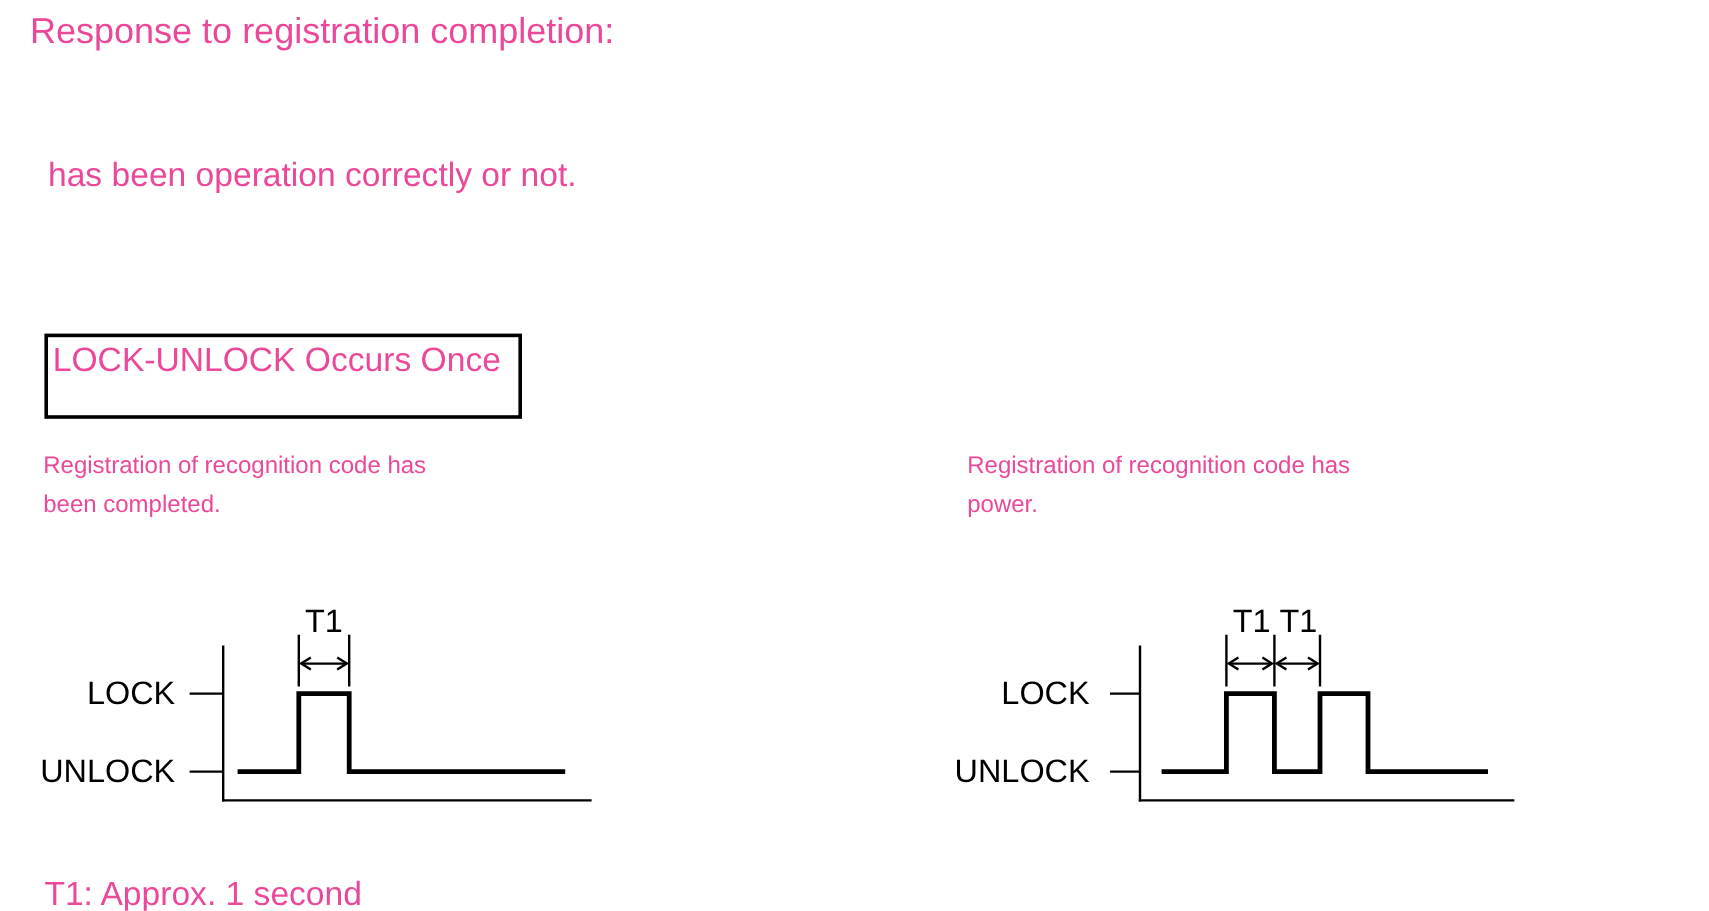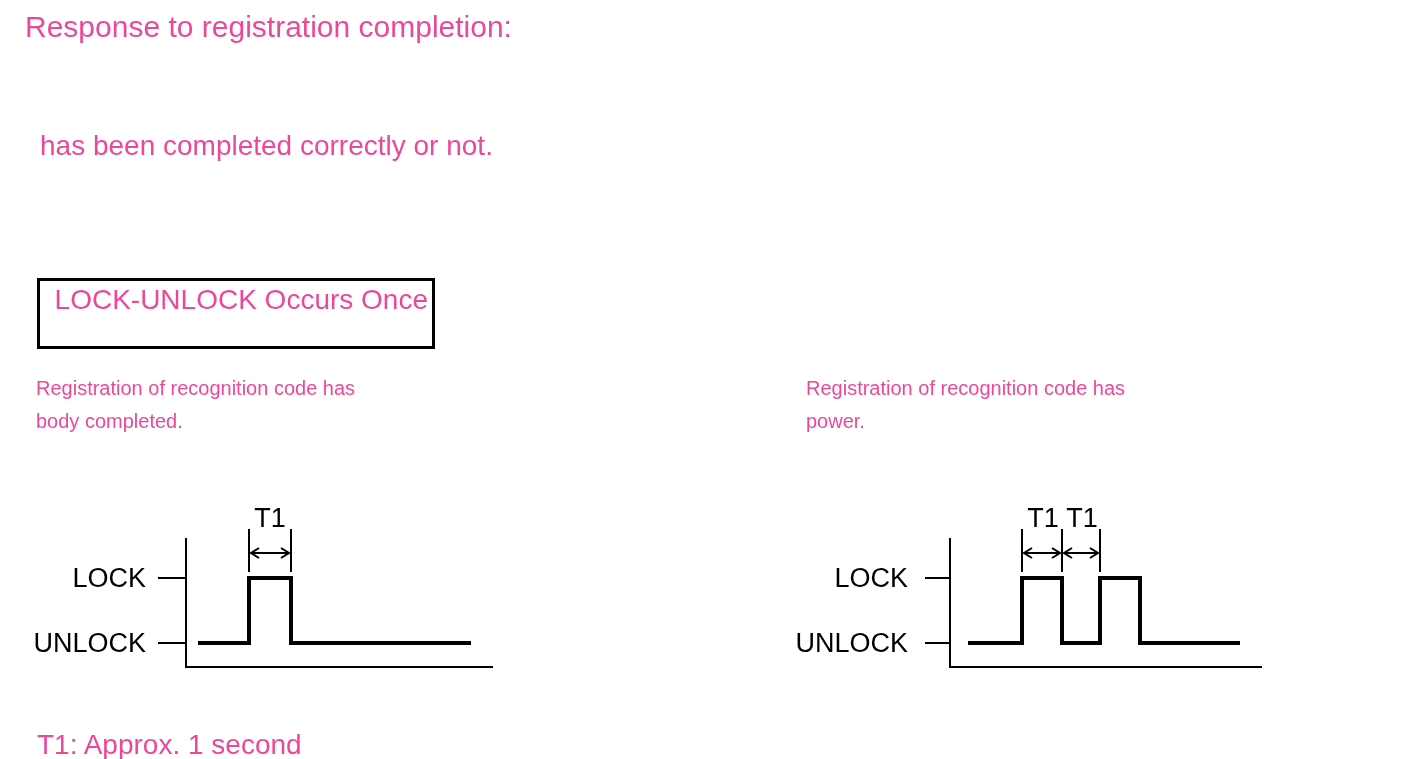--- a/index.html
+++ b/index.html
@@ -23,21 +23,21 @@
   }
   .label-box {
     top: 278px;
     width: 398px; height: 71px;
     border: 3px solid #000000;
     box-sizing: border-box;
     font-size: 28px; line-height: 33px;
     padding: 2px 4px;
     white-space: nowrap;
   }
-  .label-box.left-box { left: 37px; text-align: right; }
+  .label-box.left-box { left: 37px; }
   .label-box.right-box { left: 806px; }
   .caption {
     top: 372px;
     font-size: 20px; line-height: 33px;
   }
   .caption.left-cap { left: 36px; }
   .caption.right-cap { left: 806px; }
   .wave { position: absolute; top: 498px; }
   .wave.left-wave { left: 30px; }
   .wave.right-wave { left: 795px; }
@@ -53,31 +53,31 @@
   .tlabel { font-size: 27px; fill: #000000; font-family: "Liberation Sans", sans-serif; }
 </style>
 </head>
 <body>
 
 <div class="page">
 
   <div class="abs page-title">Response to registration completion:</div>
 
   <div class="abs intro">
-    <div>has been completed correctly or not.</div>
+    <div>has been operation correctly or not.</div>
   </div>
 
   <div class="abs label-box left-box">
     <span>LOCK-UNLOCK Occurs Once</span>
   </div>
 
 
   <div class="abs caption left-cap">
     <div>Registration of recognition code has</div>
-    <div>body completed.</div>
+    <div>been completed.</div>
   </div>
 
   <div class="abs caption right-cap">
     <div>Registration of recognition code has</div>
     <div>power.</div>
   </div>
 
   <svg class="wave left-wave" width="480" height="180" viewBox="0 0 480 180">
     <text class="tlabel" x="240" y="29" text-anchor="middle">T1</text>
     <line class="thin" x1="219" y1="31" x2="219" y2="74"></line>

